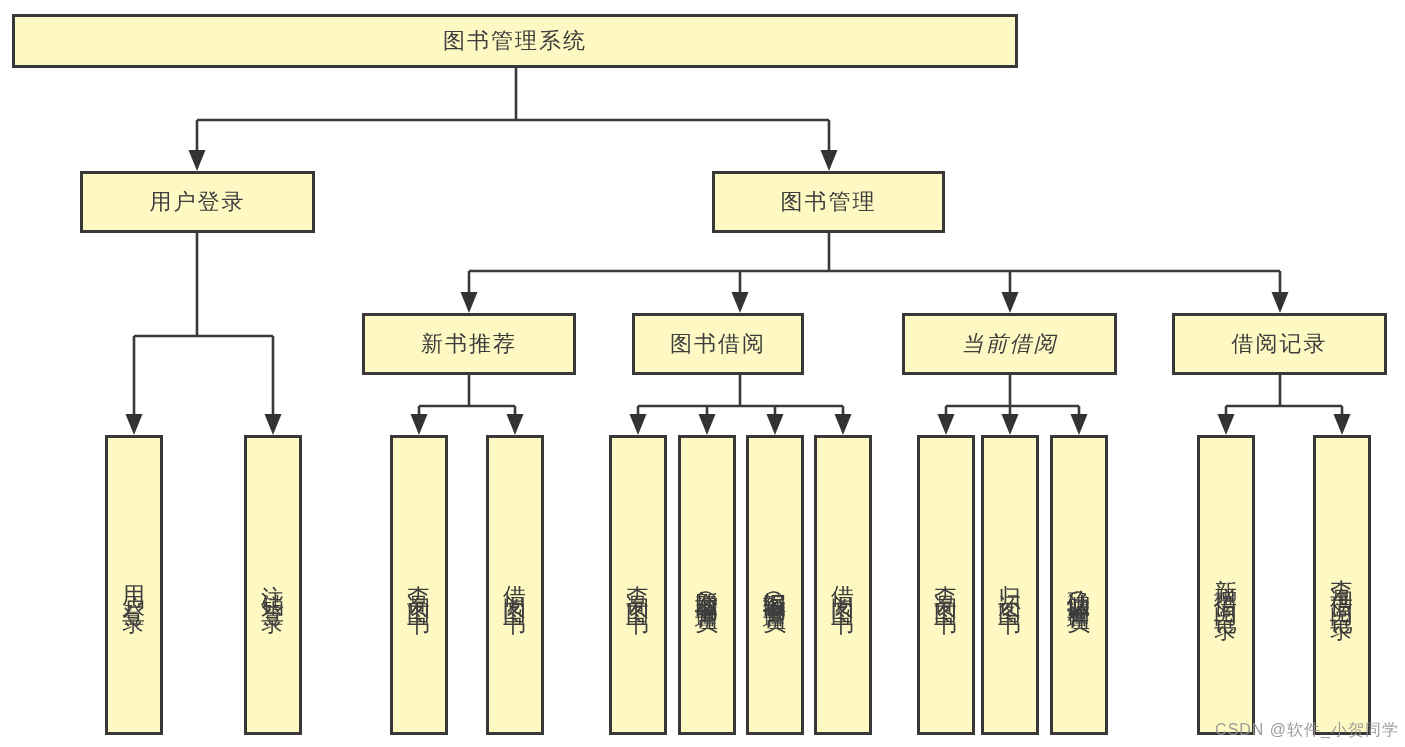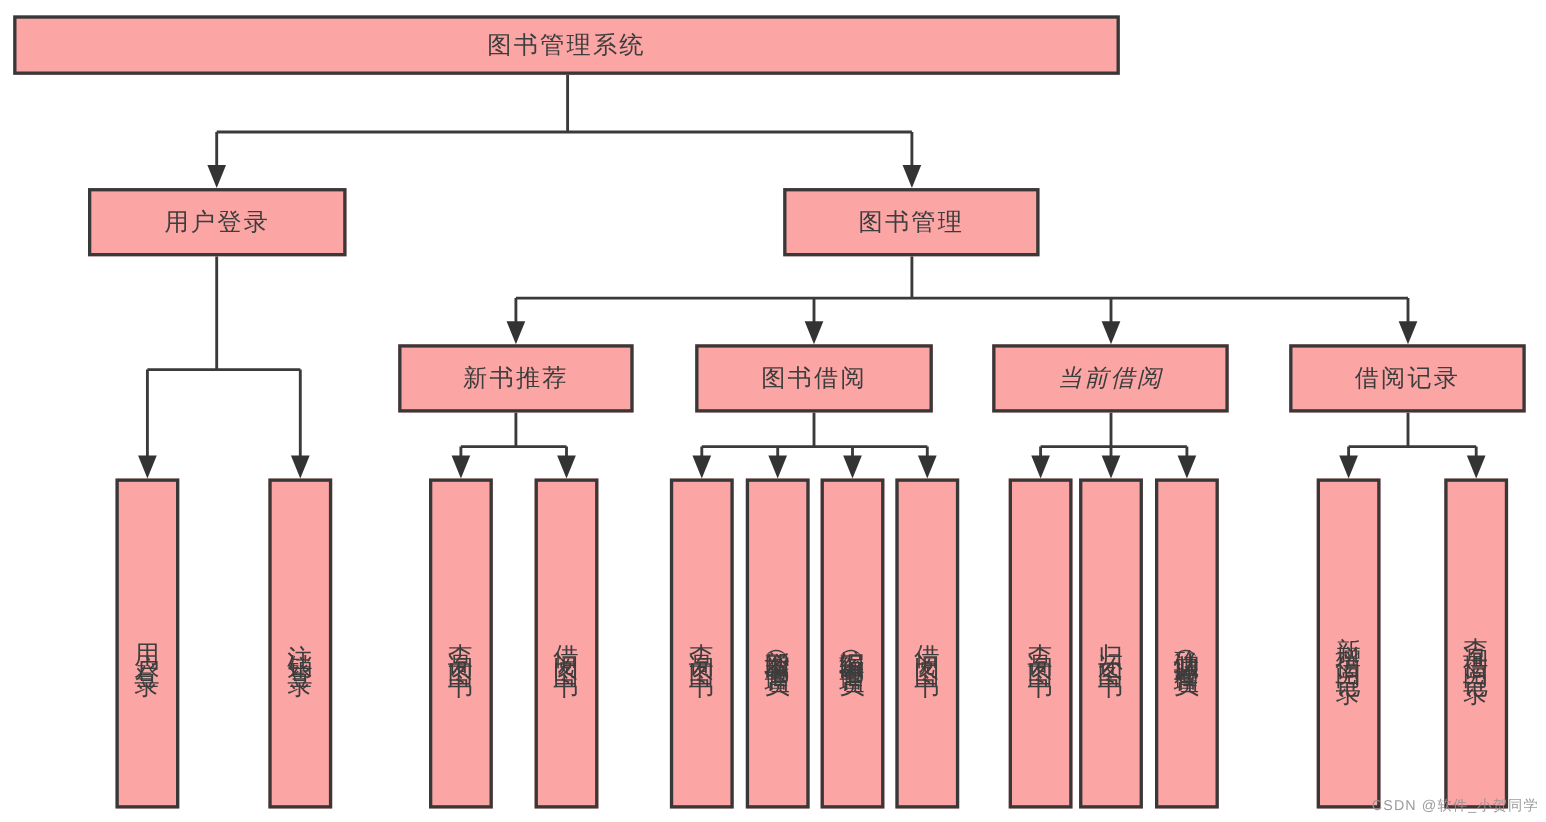--- a/index.html
+++ b/index.html
@@ -8,21 +8,21 @@
     width:1405px;height:747px;
     background:#ffffff;
     font-family:"Liberation Sans", sans-serif;
     overflow:hidden;
   }
   #wires{position:absolute;left:0;top:0;z-index:1;}
   .node{
     position:absolute;
     box-sizing:border-box;
     border:3px solid #383838;
-    background:#fca5a5;
+    background:#fef9c3;
     display:flex;align-items:center;justify-content:center;
     color:#3d3d3d;
     z-index:2;
   }
   .hnode span{
     font-size:22px;
     letter-spacing:2px;
     white-space:nowrap;
   }
   .leaf{
@@ -34,21 +34,21 @@
     font-size:23px;
     line-height:1.05;
     letter-spacing:9px;
     color:#3d3d3d;
   }
   .leaf.mid span{letter-spacing:8px;}
   .leaf.long span{letter-spacing:3px;}
   .watermark{
     position:absolute;
     right:6px;bottom:6px;
-    font-size:13px;
+    font-size:16px;
     color:rgba(148,148,148,0.92);
     letter-spacing:1px;
     z-index:3;
     white-space:nowrap;
   }
   .wire{stroke:#3a3a3a;stroke-width:2.6;fill:none;}
   .ah{fill:#333333;stroke:none;}
 </style>
 </head>
 <body>
@@ -98,21 +98,21 @@
   <div class="node hnode" style="left:80px;top:171px;width:235px;height:62px;">
     <span>用户登录</span>
   </div>
   <div class="node hnode" style="left:362px;top:313px;width:214px;height:62px;">
     <span>新书推荐</span>
   </div>
 
   <div class="node hnode" style="left:712px;top:171px;width:233px;height:62px;">
     <span>图书管理</span>
   </div>
-  <div class="node hnode" style="left:632px;top:313px;width:216px;height:62px;">
+  <div class="node hnode" style="left:632px;top:313px;width:172px;height:62px;">
     <span>图书借阅</span>
   </div>
   <div class="node hnode" style="left:902px;top:313px;width:215px;height:62px;font-style:italic;">
     <span>当前借阅</span>
   </div>
   <div class="node hnode" style="left:1172px;top:313px;width:215px;height:62px;">
     <span>借阅记录</span>
   </div>
 
   <div class="node leaf" style="left:105px;">

